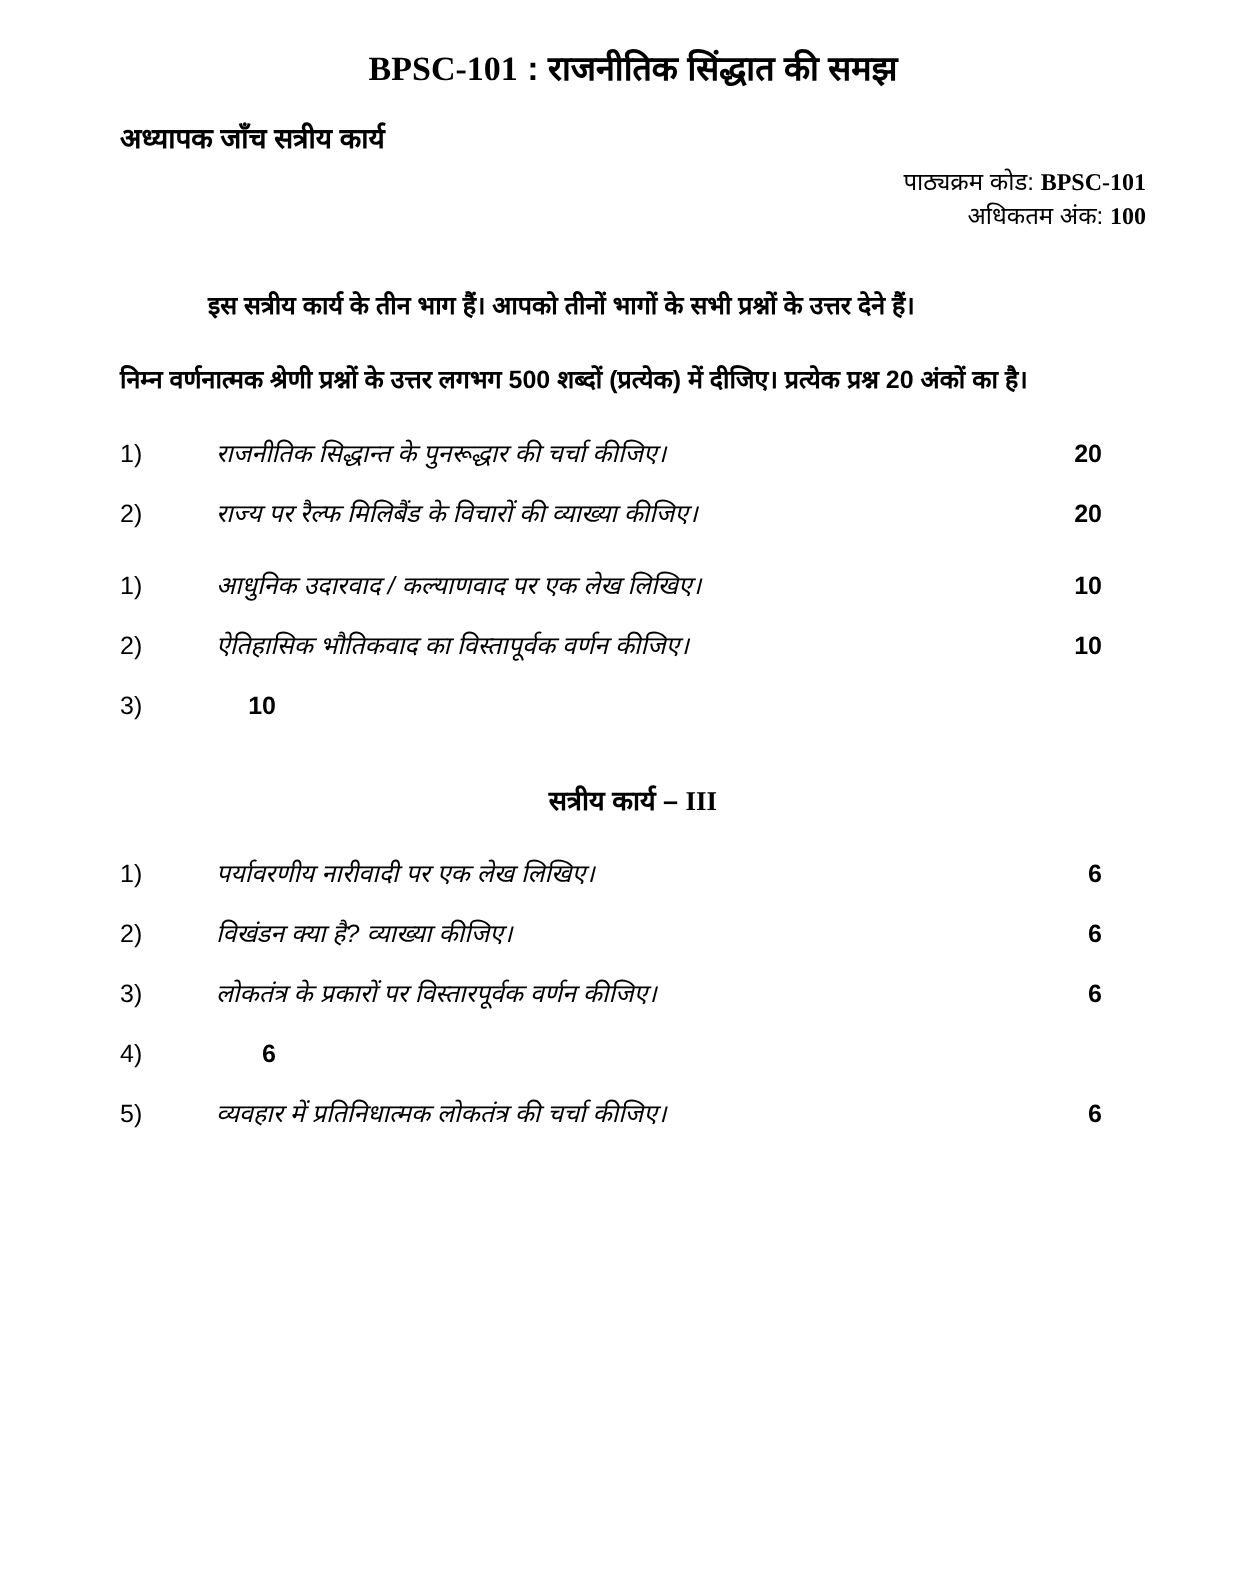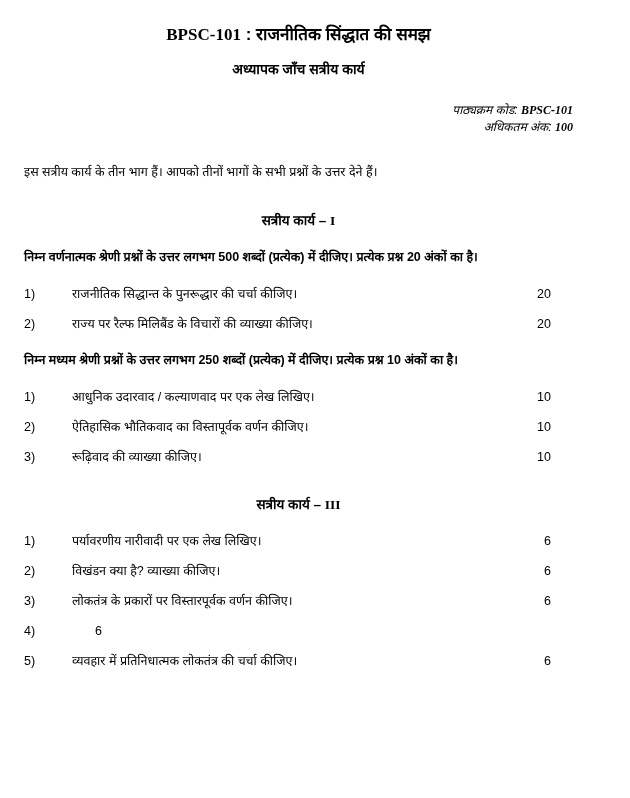--- a/index.html
+++ b/index.html
@@ -2,47 +2,47 @@
 <html><head>
 <meta charset="utf-8">
 <style>
   html, body { margin: 0; padding: 0; background: #ffffff; }
   body {
     width: 630px; height: 798px;
     font-family: "Liberation Sans", "DejaVu Sans", sans-serif;
     color: #000000;
     overflow: hidden;
   }
-  .page { padding: 24px 57px 0 24px; box-sizing: border-box; }
+  .page { padding: 24px 57px 0 60px; box-sizing: border-box; }
 
   .doc-title {
     text-align: center;
     font-size: 17px;
     font-weight: bold;
     line-height: 22px;
   }
   .latin-serif { font-family: "Liberation Serif", "DejaVu Serif", serif; }
 
   .doc-subtitle {
-    text-align: center;
     font-size: 14px;
     font-weight: bold;
     margin-top: 13px;
   }
 
-  .meta-block { margin-top: 24px; font-size: 12px; line-height: 17px; font-style: italic; }
+  .meta-block { margin-top: 5px; font-size: 12px; line-height: 17px; }
   .meta-row { text-align: right; }
   .meta-label { font-weight: normal; }
   .meta-value { font-family: "Liberation Serif", "DejaVu Serif", serif; font-weight: bold; }
 
   .intro {
     margin-top: 27px;
     font-size: 12.5px;
-    font-weight: normal;
+    font-weight: bold;
     line-height: 18px;
+    margin-left: 44px;
   }
 
   .section { margin: 0; }
   .section-heading {
     text-align: center;
     font-size: 13.5px;
     font-weight: bold;
     margin-top: 30px;
   }
   .section-heading .numeral { font-family: "Liberation Serif", "DejaVu Serif", serif; }
@@ -57,28 +57,28 @@
 
   .questions { margin-top: 21px; }
   .q-row {
     display: flex;
     align-items: flex-start;
     font-size: 12.5px;
     line-height: 15px;
     margin-bottom: 15px;
   }
   .q-no { width: 48px; flex: 0 0 48px; }
-  .q-text { flex: 1 1 auto; }
+  .q-text { flex: 1 1 auto; font-style: italic; }
   .q-marks {
     flex: 0 0 52px;
     width: 52px;
     text-align: right;
     padding-right: 22px;
     box-sizing: border-box;
-    font-weight: normal;
+    font-weight: bold;
   }
 </style>
 </head>
 <body>
 
 <div class="page">
 
   <div class="doc-title">
     <span class="latin-serif">BPSC-101</span>
     <span>: राजनीतिक सिंद्धात की समझ</span>
@@ -93,55 +93,49 @@
     </div>
     <div class="meta-row">
       <span class="meta-label">अधिकतम अंक:</span>
       <span class="meta-value">100</span>
     </div>
   </div>
 
   <div class="intro">इस सत्रीय कार्य के तीन भाग हैं। आपको तीनों भागों के सभी प्रश्नों के उत्तर देने हैं।</div>
 
   <div class="section">
-    <div class="section-heading">
-      <span>सत्रीय कार्य –</span>
-      <span class="numeral">I</span>
-    </div>
     <div class="instruction">निम्न वर्णनात्मक श्रेणी प्रश्नों के उत्तर लगभग 500 शब्दों (प्रत्येक) में दीजिए। प्रत्येक प्रश्न 20 अंकों का है।</div>
     <div class="questions">
       <div class="q-row">
         <div class="q-no">1)</div>
         <div class="q-text">राजनीतिक सिद्धान्त के पुनरूद्धार की चर्चा कीजिए।</div>
         <div class="q-marks">20</div>
       </div>
       <div class="q-row">
         <div class="q-no">2)</div>
         <div class="q-text">राज्य पर रैल्फ मिलिबैंड के विचारों की व्याख्या कीजिए।</div>
         <div class="q-marks">20</div>
       </div>
     </div>
   </div>
 
   <div class="section">
-    <div class="instruction">निम्न मध्यम श्रेणी प्रश्नों के उत्तर लगभग 250 शब्दों (प्रत्येक) में दीजिए। प्रत्येक प्रश्न 10 अंकों का है।</div>
     <div class="questions">
       <div class="q-row">
         <div class="q-no">1)</div>
         <div class="q-text">आधुनिक उदारवाद / कल्याणवाद पर एक लेख लिखिए।</div>
         <div class="q-marks">10</div>
       </div>
       <div class="q-row">
         <div class="q-no">2)</div>
         <div class="q-text">ऐतिहासिक भौतिकवाद का विस्तापूर्वक वर्णन कीजिए।</div>
         <div class="q-marks">10</div>
       </div>
       <div class="q-row">
         <div class="q-no">3)</div>
-        <div class="q-text">रूढ़िवाद की व्याख्या कीजिए।</div>
         <div class="q-marks">10</div>
       </div>
     </div>
   </div>
 
   <div class="section">
     <div class="section-heading">
       <span>सत्रीय कार्य –</span>
       <span class="numeral">III</span>
     </div>

